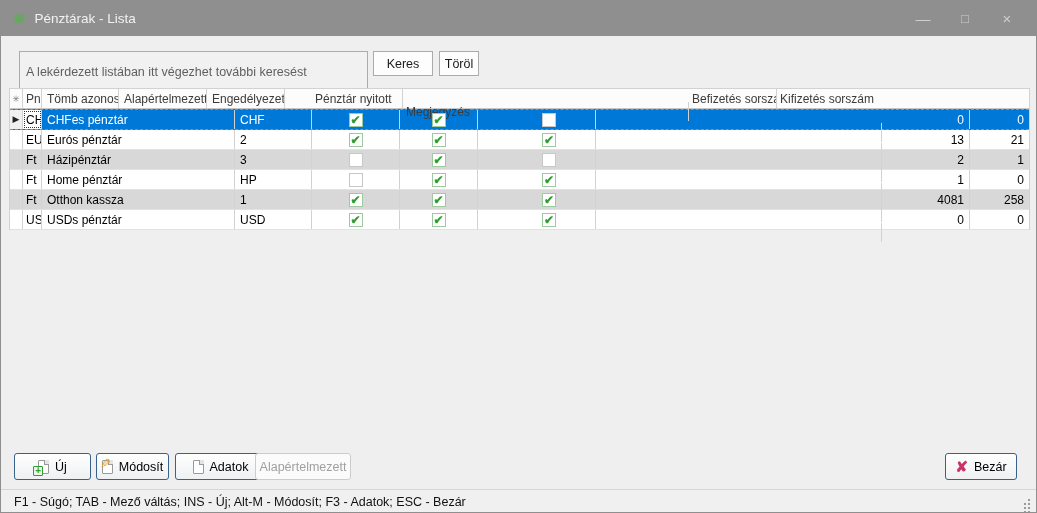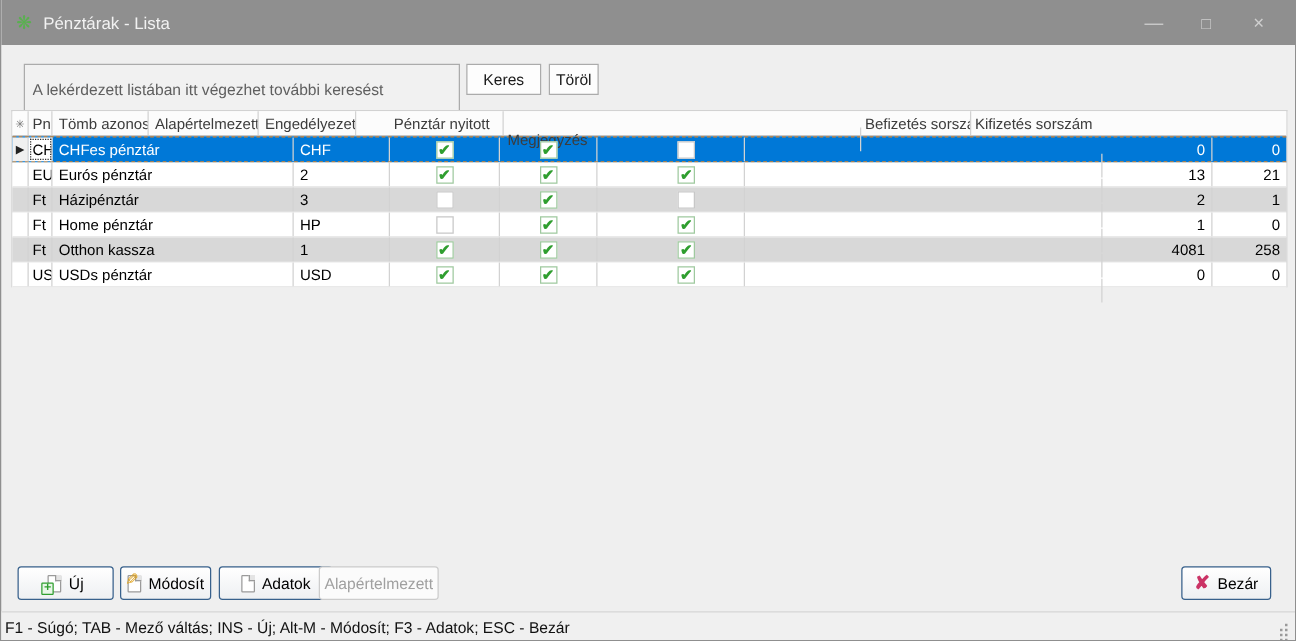--- a/index.html
+++ b/index.html
@@ -103,21 +103,21 @@
     position:absolute; left:-6px; bottom:-3px; width:10px; height:10px;
     background:#e8f6e8; border:1px solid #2f9e2f; color:#2f9e2f;
     font-size:10px; font-weight:bold; line-height:8px; text-align:center; border-radius:1px;
   }
   .badge-pencil { position:absolute; left:-3px; top:-4px; color:#dfa017; font-size:13px; line-height:1; transform:scaleX(-1); }
   .icon-close-x { color:#cb3366; font-weight:bold; font-size:15px; line-height:1; }
   
   .statusbar {
     position:absolute; left:0; top:489px; width:100%; height:24px;
     background:#f0f0f0; border-top:1px solid #d6d6d6;
-    display:flex; align-items:center; font-size:12.5px; color:#111; padding-left:3px;
+    display:flex; align-items:center; font-size:12.5px; color:#111; padding-left:13px;
   }
   .grip {
     position:absolute; right:10px; bottom:4px; width:2px; height:2px; background:#9a9a9a;
     box-shadow: 4px 0 #9a9a9a, 0 -4px #9a9a9a, 4px -4px #9a9a9a, 4px -8px #9a9a9a, 0 4px #9a9a9a,
                 4px 4px #9a9a9a;
   }
 </style>
 </head>
 <body>
 

